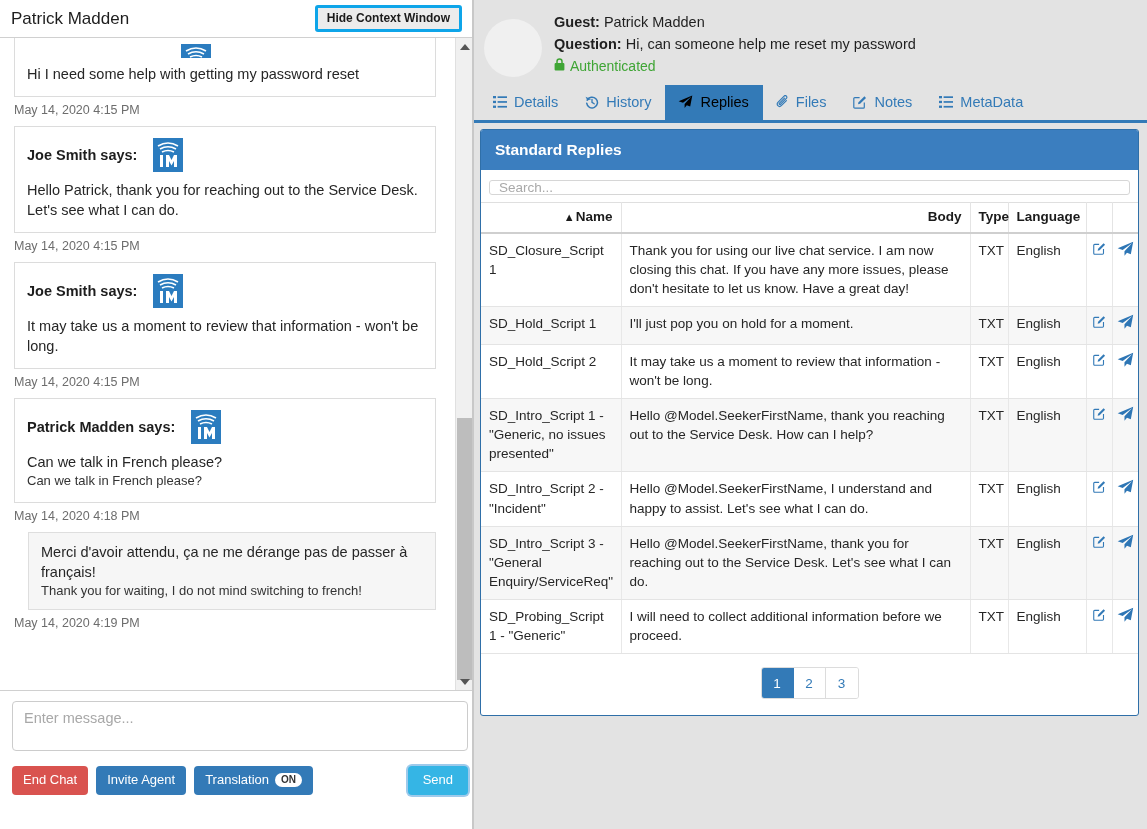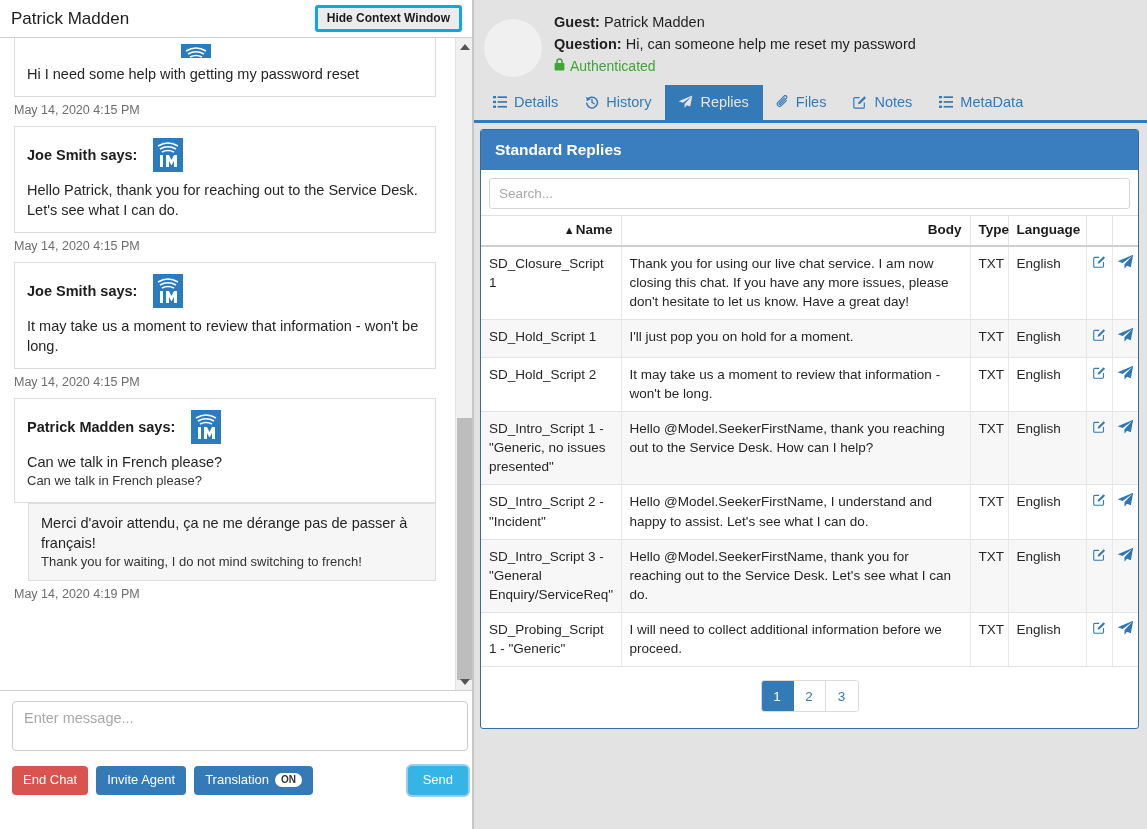--- a/index.html
+++ b/index.html
@@ -159,39 +159,39 @@
     display: flex; align-items: stretch; gap: 0;
     padding: 8px 0 0 6px;
     border-bottom: 3px solid #337ab7;
   }
   .tab {
     display: flex; align-items: center; gap: 7px;
     padding: 9px 14px 10px 13px;
     font-size: 14.5px; color: #337ab7; cursor: pointer;
     background: transparent; white-space: nowrap;
   }
-  .tab.active { background: #337ab7; color: #e5e5e5; }
+  .tab.active { background: #337ab7; color: #000000; }
   .tab svg { display: block; }
 
   #panel {
     margin: 6px 8px 0 6px;
     background: #fff;
     border: 1px solid #2f6fa8;
     border-radius: 3px;
     overflow: hidden;
     width: 659px;
   }
   #panel-title {
     background: #3b7ebf; color: #fff;
     font-size: 15.5px; font-weight: bold;
     padding: 11px 14px;
   }
   #search-wrap { padding: 8px 8px 6px 8px; }
   #search-input {
-    width: 100%; height: 31px;
+    width: 100%; height: 15px;
     border: 1px solid #d6d6d6; border-radius: 3px;
     font-size: 13.5px; color: #333; padding: 4px 9px;
     font-family: "Liberation Sans", sans-serif; outline: none;
   }
   #search-input::placeholder { color: #a9a9a9; }
 
   table#replies { width: 100%; border-collapse: collapse; table-layout: fixed; }
   table#replies th {
     font-size: 13.5px; font-weight: bold; color: #1b1b1b;
     text-align: right; padding: 6px 8px 8px 8px;
@@ -314,20 +314,21 @@
                     <path d="M13 16 q6 -3 12 0" stroke="#fff" stroke-width="1.6" fill="none"></path>
                     <rect x="11" y="19" width="3" height="12" fill="#fff"></rect>
                     <path d="M17 19 h3 l2.5 5 L25 19 h3 v12 h-3 v-6 l-2.5 4.5 L20 25 v6 h-3 z" fill="#fff"></path>
                   </svg>
               </span>
             </div>
             <div class="bubble-text">Can we talk in French please?</div>
             <div class="bubble-sub">Can we talk in French please?</div>
           </div>
         </div>
+        <div class="stamp">May 14, 2020 4:18 PM</div>
 
         <div class="agent-bubble">
           <div class="bubble-text">Merci d'avoir attendu, ça ne me dérange pas de passer à français!</div>
           <div class="bubble-sub">Thank you for waiting, I do not mind switching to french!</div>
         </div>
         <div class="stamp right">May 14, 2020 4:19 PM</div>
 
       </div>
 
       <div id="chat-sb">

